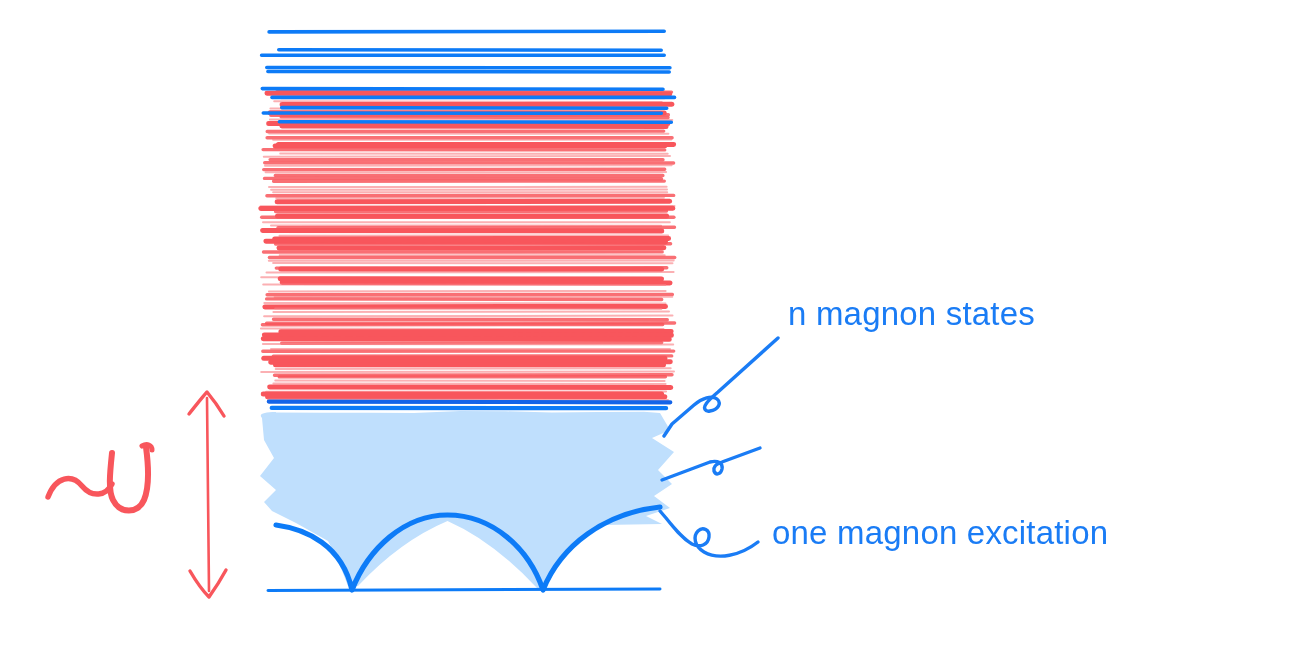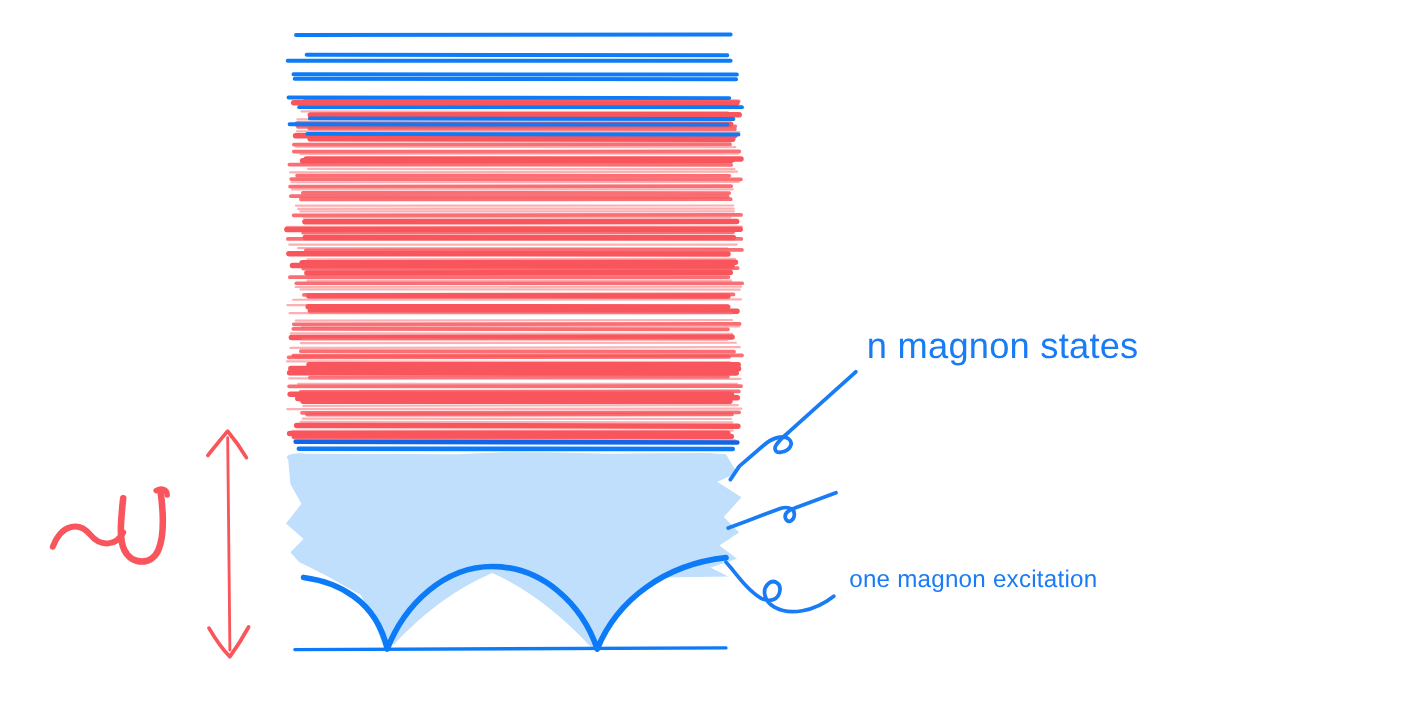--- a/index.html
+++ b/index.html
@@ -166,14 +166,14 @@
         <path d="M 207 398 L 209 591" stroke="#f8565c" stroke-width="2.6" fill="none" stroke-linecap="round"></path>
         <path d="M 189 414 C 197 404 204 395 207 392 C 212 398 218 406 224 416" stroke="#f8565c" stroke-width="3.4" fill="none" stroke-linecap="round" stroke-linejoin="round"></path>
         <path d="M 190 571 C 197 583 205 593 209 597 C 214 590 220 581 226 570" stroke="#f8565c" stroke-width="3.4" fill="none" stroke-linecap="round" stroke-linejoin="round"></path>
         <path d="M 48 497 C 56 476 72 474 82 486 C 92 498 106 496 112 484" stroke="#f8565c" stroke-width="5.4" fill="none" stroke-linecap="round" stroke-linejoin="round"></path>
         <path d="M 112 453 C 110 472 108 490 113 500 C 120 514 138 514 144 500 C 150 486 148 462 146 447" stroke="#f8565c" stroke-width="6" fill="none" stroke-linecap="round" stroke-linejoin="round"></path>
         <path d="M 142 446 C 147 443 152 445 152 450" stroke="#f8565c" stroke-width="5" fill="none" stroke-linecap="round"></path>
       </g>
   </svg>
 
   <div class="anno-label" id="label-0" style="left: 788px; top: 297px; color: rgb(26, 124, 245); font-size: 33px;">n magnon states</div>
-  <div class="anno-label" id="label-2" style="left: 772px; top: 516px; color: rgb(26, 124, 245); font-size: 22px;">one magnon excitation</div>
+  <div class="anno-label" id="label-2" style="left: 772px; top: 516px; color: rgb(26, 124, 245); font-size: 33px;">one magnon excitation</div>
 </div>
 
 </body></html>

